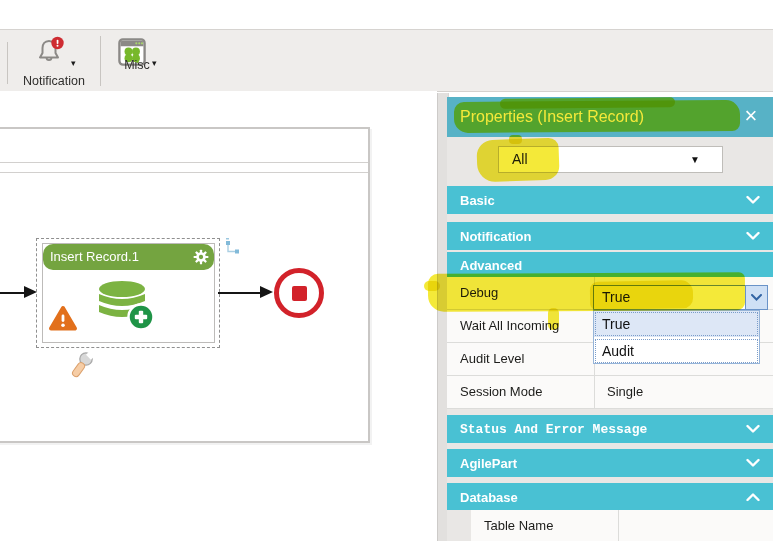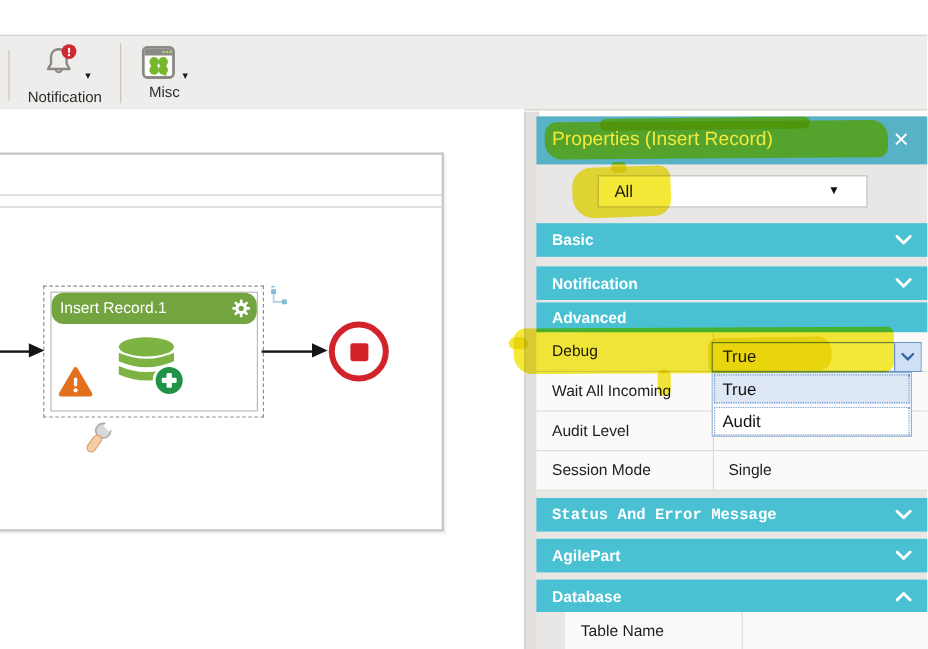--- a/index.html
+++ b/index.html
@@ -99,21 +99,21 @@
         <circle cx="20.6" cy="4.6" r="0.9" fill="#a8d86a"></circle>
         <g fill="#77b82b">
           <circle cx="9" cy="11.6" r="3.4"></circle>
           <circle cx="15.4" cy="11.6" r="3.4"></circle>
           <circle cx="9" cy="17.4" r="3.4"></circle>
           <circle cx="15.4" cy="17.4" r="3.4"></circle>
           <rect x="15.2" y="17" width="2" height="4.6" rx="1" transform="rotate(-28 16.2 19.3)"></rect>
         </g>
       </svg>
       <div class="abs caret" style="left:44px;top:25px;">▾</div>
-      <div class="abs tb-label" style="left:0;right:0;bottom:4px;">Misc</div>
+      <div class="abs tb-label" style="left:0;right:0;bottom:16px;">Misc</div>
     </div>
   </div>
 
   <div class="abs" style="left:0;top:91px;width:437px;height:450px;background:#fff;">
     <div class="abs swimlane" style="top:36px;">
       <div class="abs laneline" style="top:33px;"></div>
       <div class="abs laneline" style="top:43px;"></div>
     </div>
 
     <div class="abs edge" style="left:0;top:201px;width:26px;"></div>

